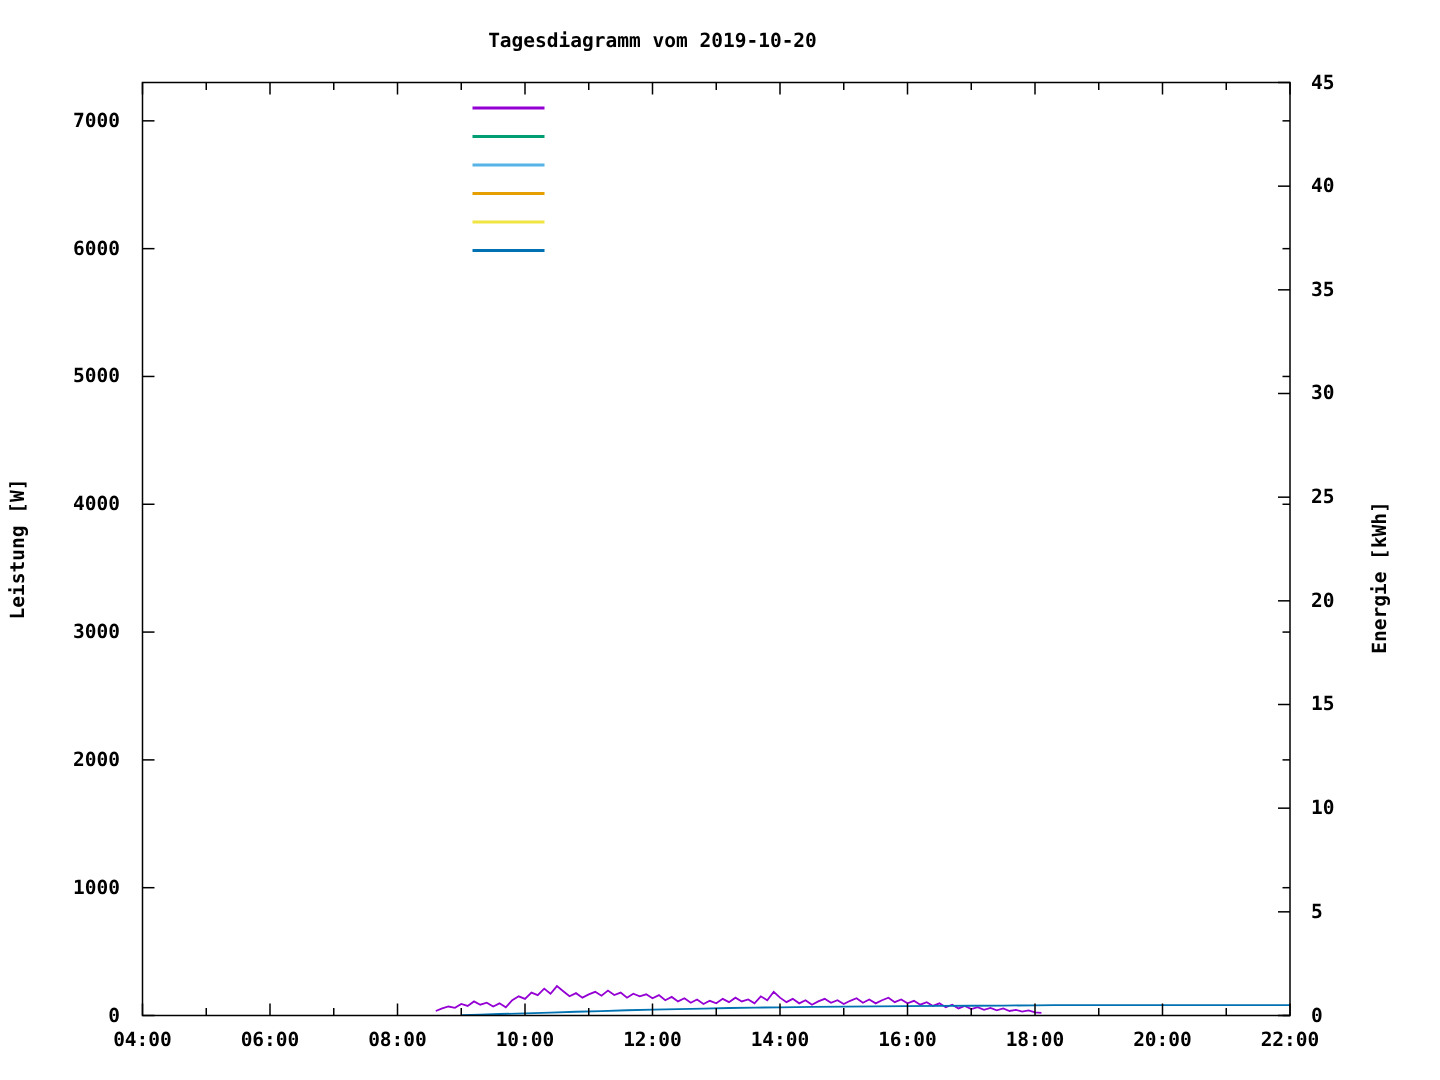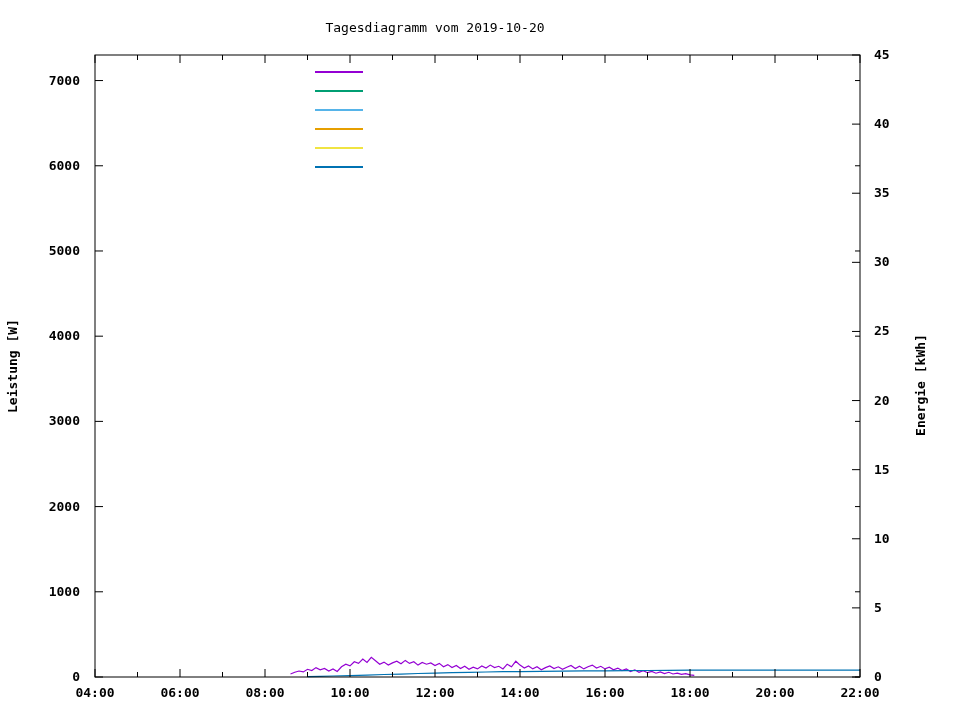--- a/index.html
+++ b/index.html
@@ -1,19 +1,19 @@
 <!DOCTYPE html>
 <html><head>
 <meta charset="utf-8">
 <style>
   html,body{margin:0;padding:0;background:#fff;}
   #stage{position:relative;width:960px;height:720px;background:#fff;overflow:hidden;
          font-family:"DejaVu Sans Mono", monospace; color:#000;}
   .title{position:absolute;left:0;top:20px;width:870px;text-align:center;
-         font-size:13px;font-weight:normal;}
+         font-size:13px;font-weight:bold;}
   .ylab{position:absolute;width:200px;height:18px;text-align:center;
         font-size:13px;font-weight:bold;transform:rotate(-90deg);}
   .ylab-left{left:-86px;top:357px;}
   .ylab-right{left:822px;top:376px;}
   .legend-row{position:absolute;height:18px;line-height:18px;}
   .legend-swatch{position:absolute;left:315px;top:8px;width:48px;height:2px;}
   svg{position:absolute;left:0;top:0;}
   text{font-family:"DejaVu Sans Mono", monospace;font-size:13px;font-weight:bold;fill:#000;}
 </style>
 </head>

